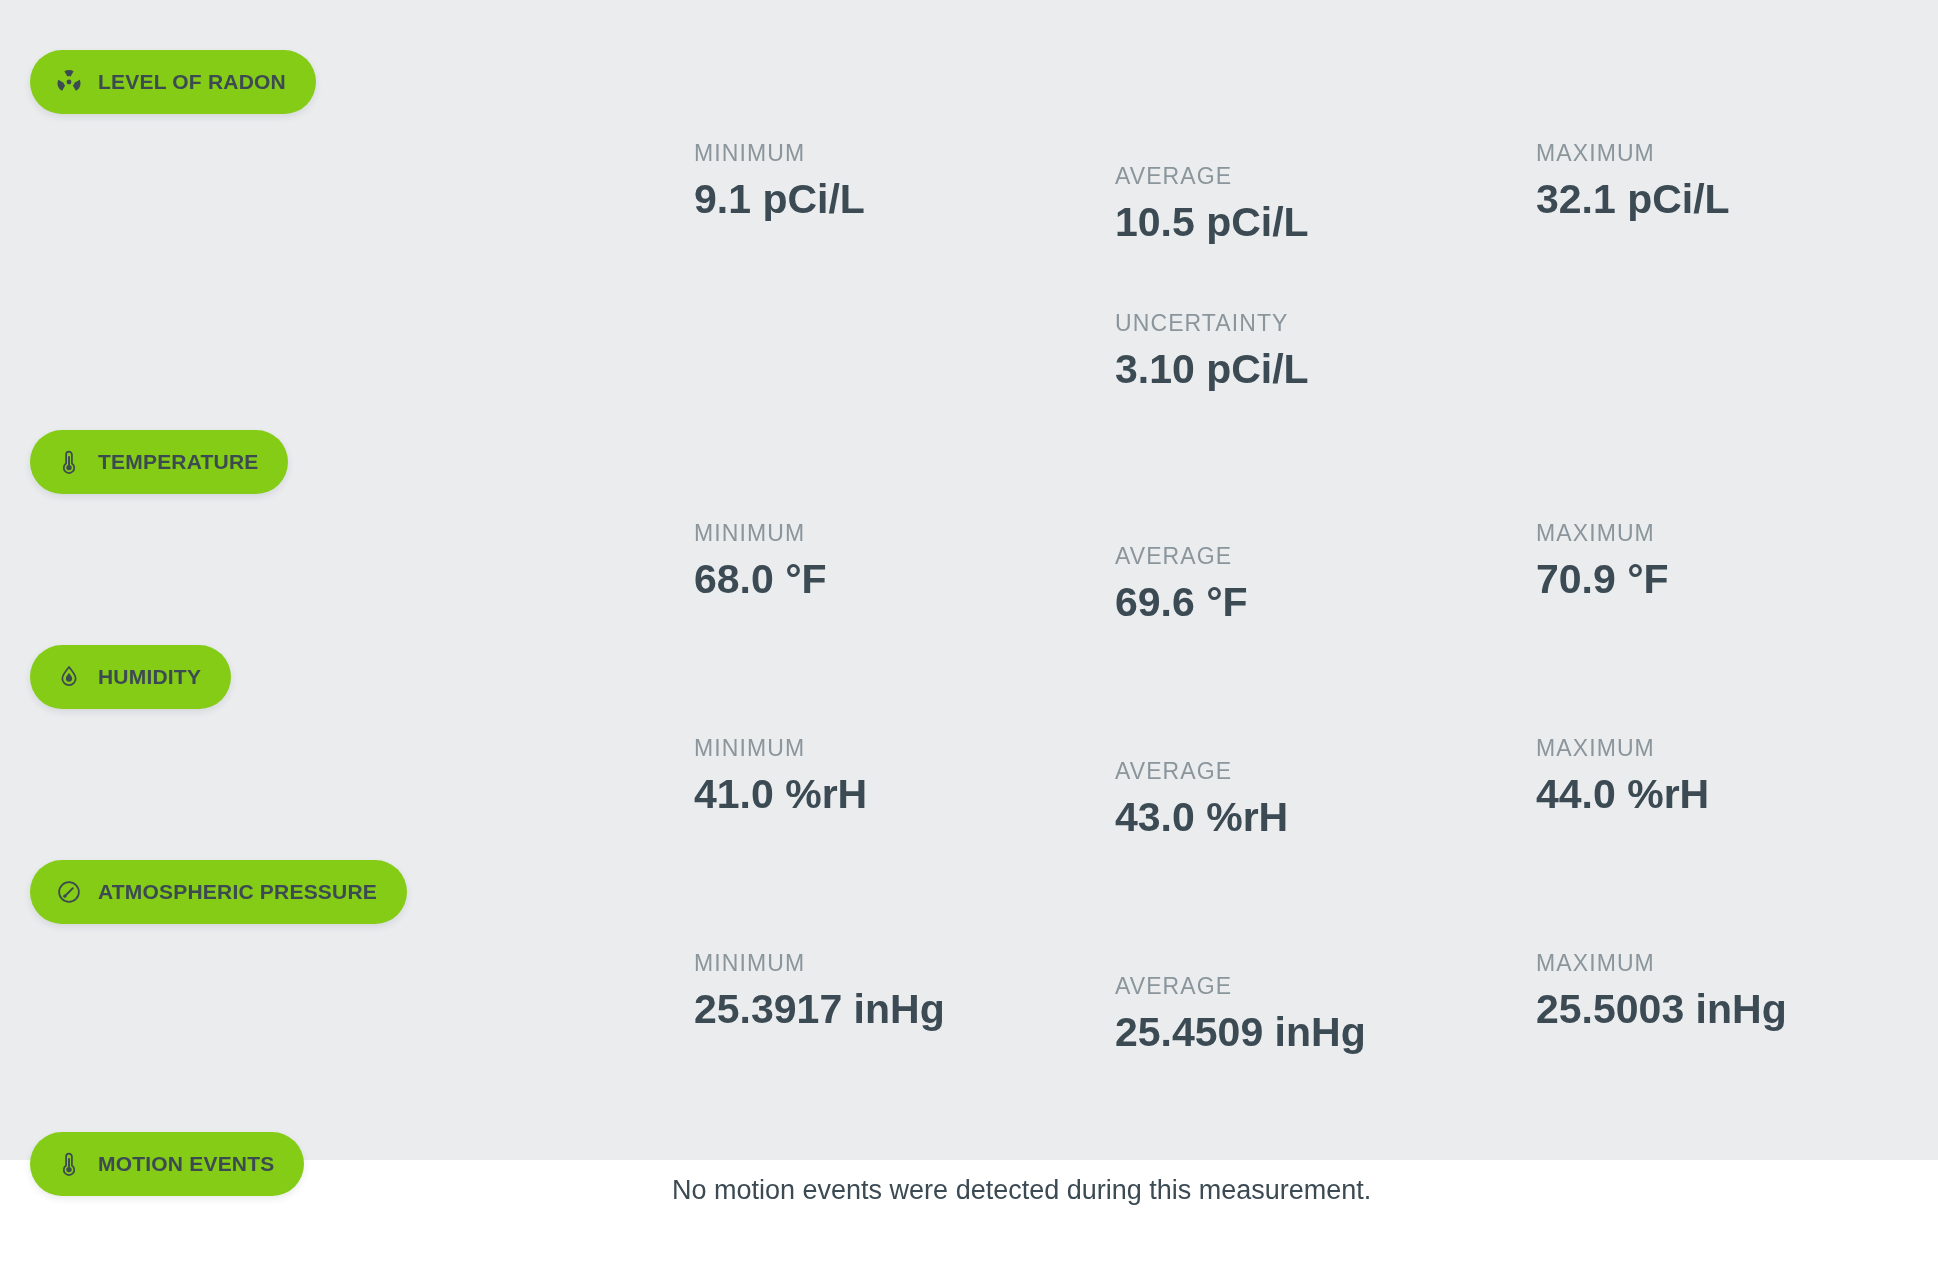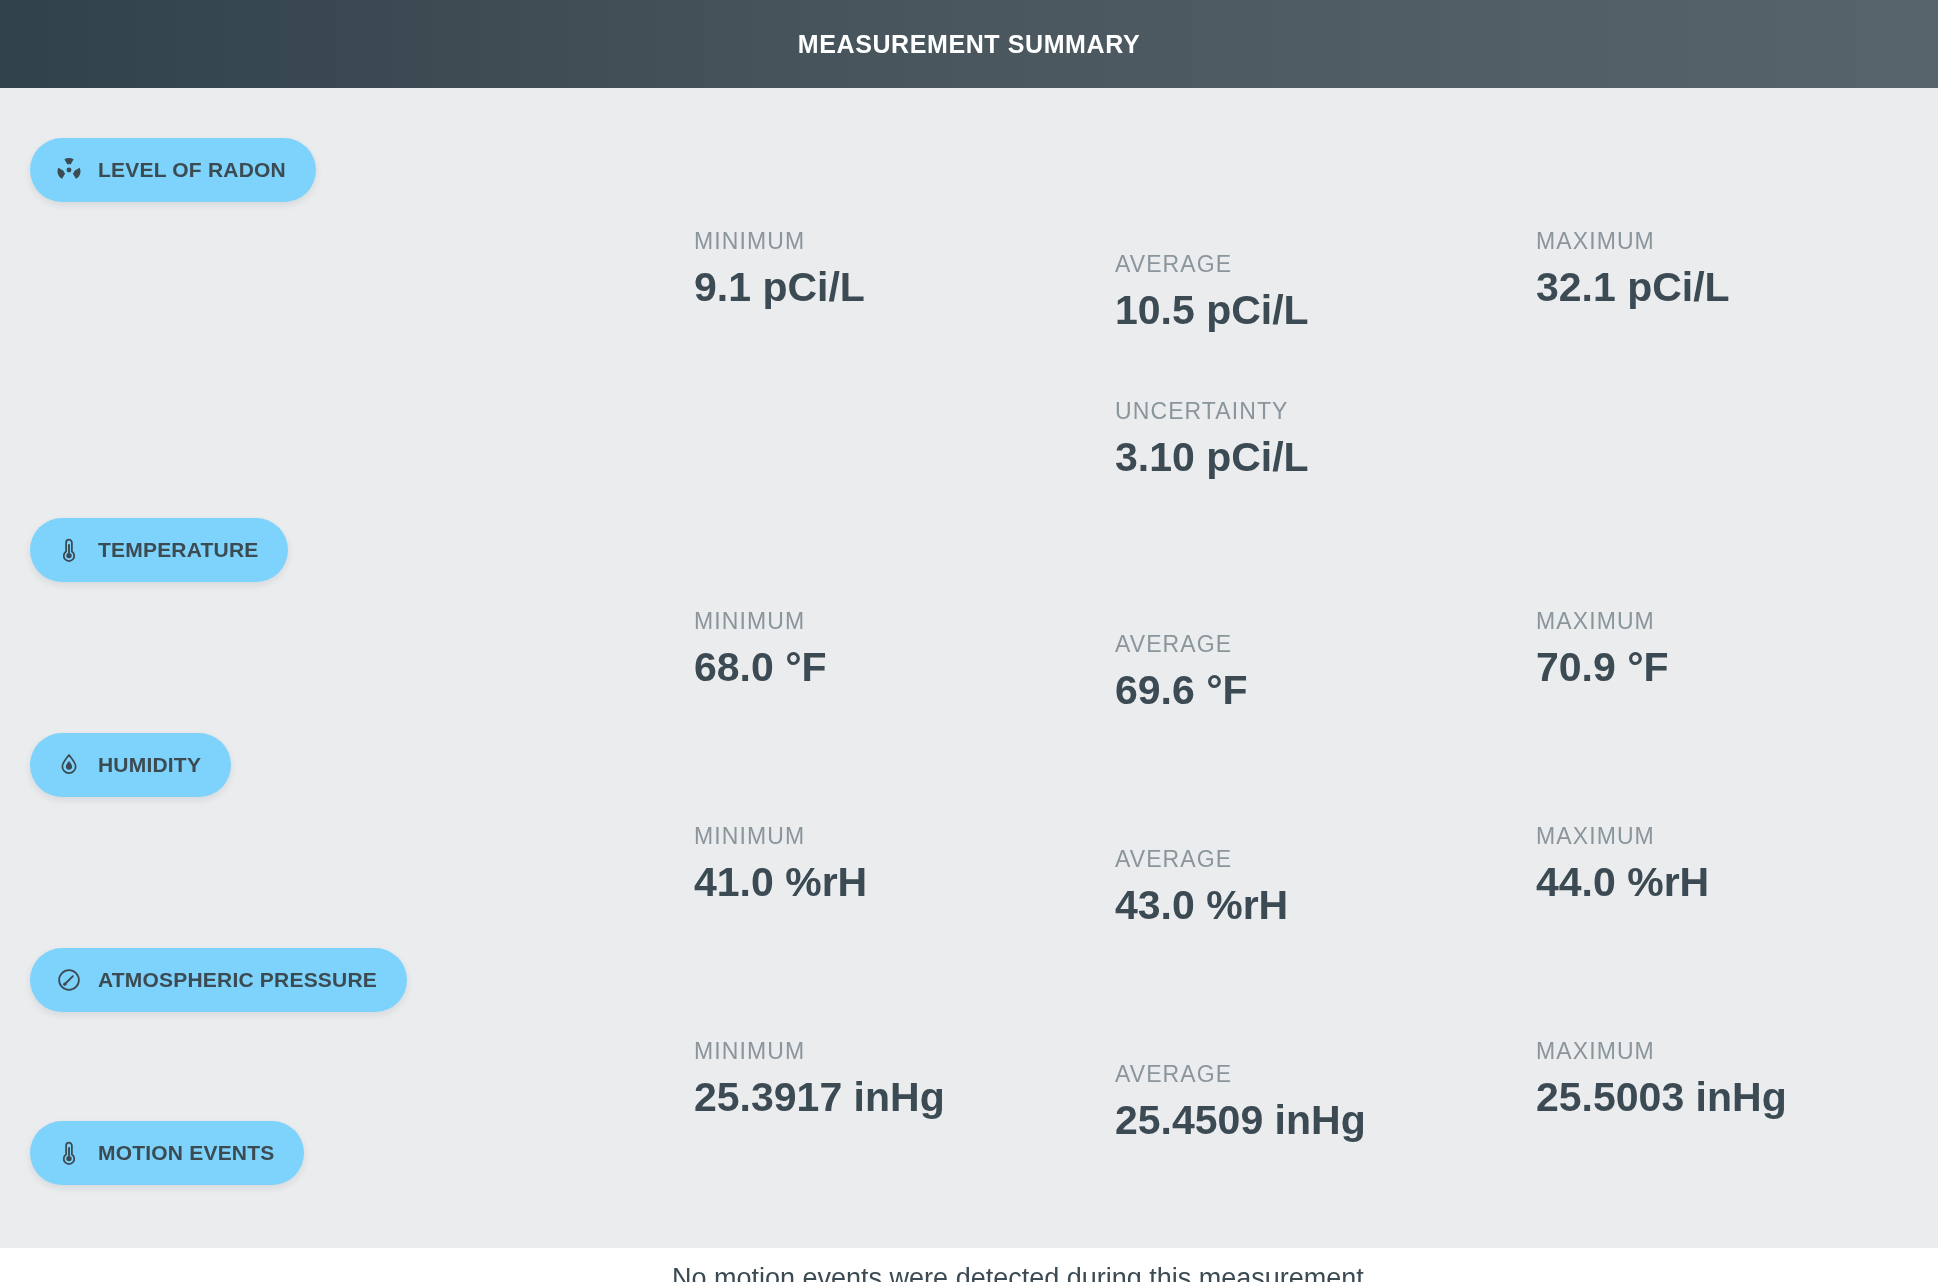--- a/index.html
+++ b/index.html
@@ -42,21 +42,21 @@
     padding: 0;
   }
   .row {
     position: relative;
     display: block;
   }
   .pill {
     position: absolute;
     display: inline-flex;
     align-items: center;
-    background: #7dd3fc;
+    background: #84cc16;
     border-radius: 40px;
     height: 64px;
     padding: 0 30px 0 22px;
     box-shadow: 0 3px 7px rgba(40,50,60,0.10);
     left: 30px;
     box-sizing: border-box;
   }
   .pill .icon {
     width: 34px;
     height: 34px;
@@ -98,23 +98,20 @@
   
   .col-min { left: 694px; }
   .col-avg { left: 1115px; margin-top: 23px; }
   .col-max { left: 1536px; }
 </style>
 </head>
 <body>
 
 <div class="page">
 
-  <div class="header">
-    <div class="header-title">MEASUREMENT SUMMARY</div>
-  </div>
 
   <div class="content">
 
     <div class="row">
       <div class="pill" style="top:50px;">
         <span class="icon">
           <svg width="30" height="30" viewBox="0 0 32 32" fill="none">
             <circle cx="16" cy="16" r="2.6" fill="#3c4a52"></circle>
             <path d="M16 3.2a9.6 9.6 0 0 1 4.9 1.35l-3.2 5.6a3.4 3.4 0 0 0-3.4 0l-3.2-5.6A9.6 9.6 0 0 1 16 3.2z" fill="#3c4a52"></path>
             <path d="M5.3 22.6a9.6 9.6 0 0 1-.7-9l5.6 3.25a3.4 3.4 0 0 0 1.7 2.94L8.7 25.4a9.6 9.6 0 0 1-3.4-2.8z" fill="#3c4a52"></path>
@@ -213,21 +210,21 @@
         <div class="stat-label">AVERAGE</div>
         <div class="stat-value">25.4509 inHg</div>
       </div>
       <div class="stat col-max" style="top:950px;">
         <div class="stat-label">MAXIMUM</div>
         <div class="stat-value">25.5003 inHg</div>
       </div>
     </div>
 
     <div class="row">
-      <div class="pill" style="top:1033px;">
+      <div class="pill" style="top:1132px;">
         <span class="icon">
           <svg width="28" height="28" viewBox="0 0 32 32" fill="none">
             <path d="M16 4.2a3.3 3.3 0 0 1 3.3 3.3v10.1a6 6 0 1 1-6.6 0V7.5A3.3 3.3 0 0 1 16 4.2z" stroke="#3c4a52" stroke-width="2"></path>
             <circle cx="16" cy="22.4" r="3.1" fill="#3c4a52"></circle>
             <rect x="14.9" y="9" width="2.2" height="11" rx="1.1" fill="#3c4a52"></rect>
           </svg>
         </span>
         <span class="pill-label">MOTION EVENTS</span>
       </div>
 

